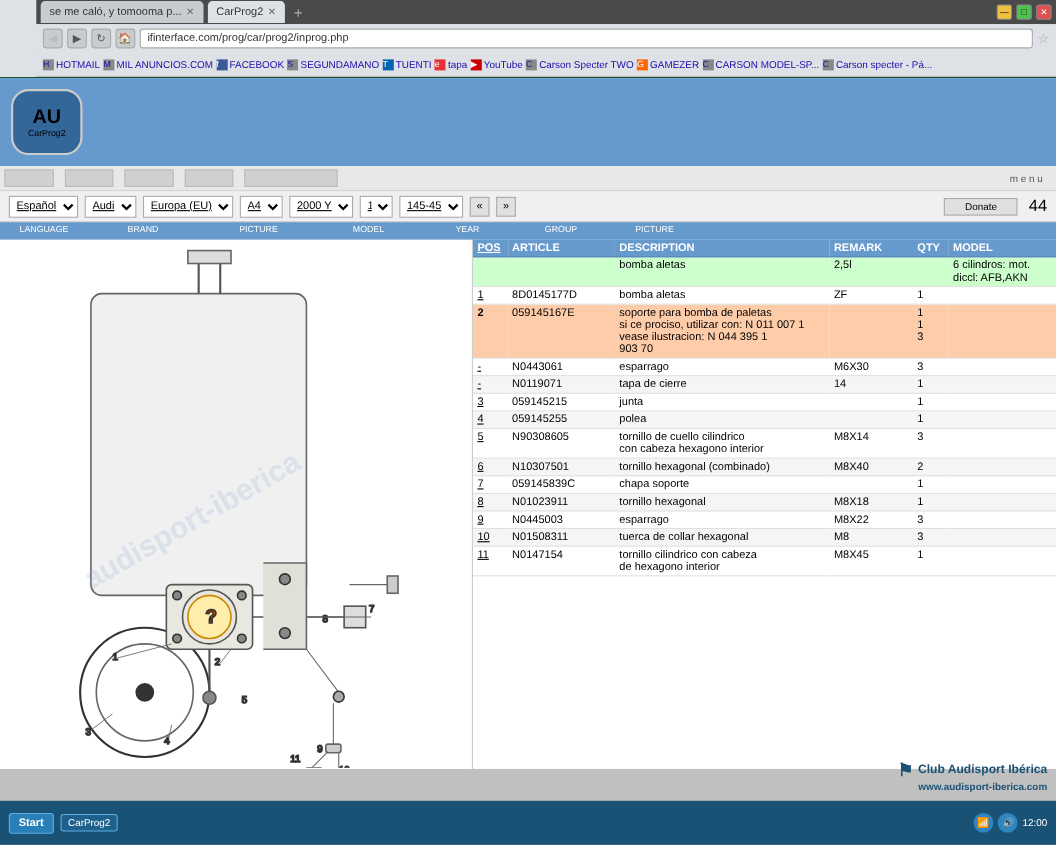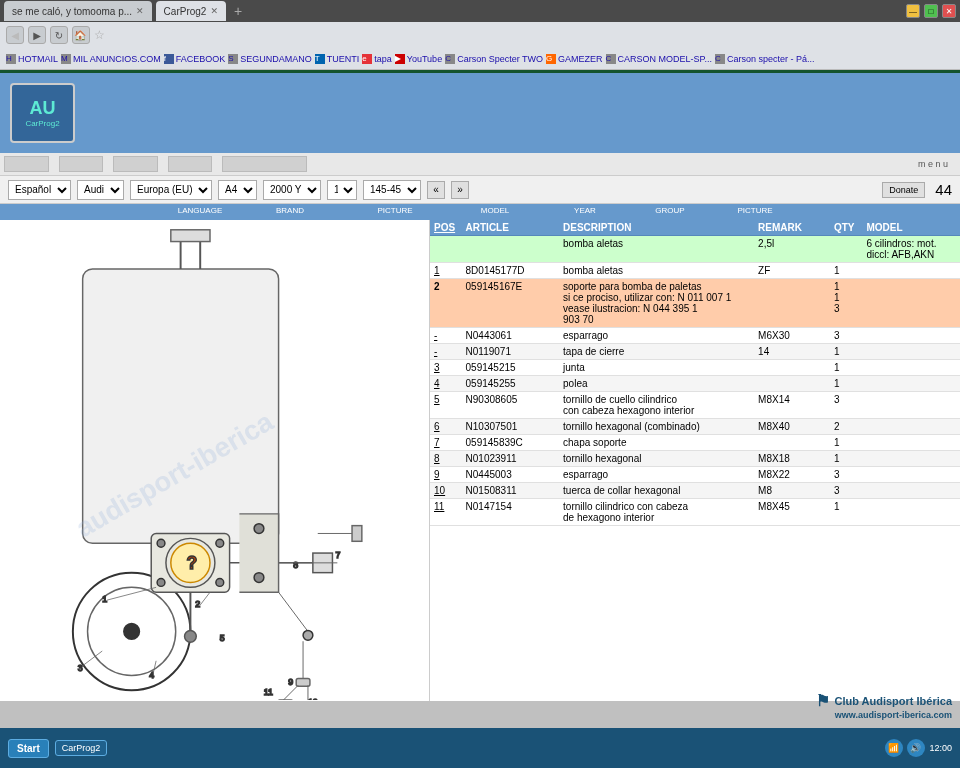--- a/index.html
+++ b/index.html
@@ -1,19 +1,19 @@
 <!DOCTYPE html>
 <html><head>
   <meta charset="utf-8">
   <style>
     * { margin: 0; padding: 0; box-sizing: border-box; }
     body { width: 960px; height: 768px; font-family: Arial, sans-serif; font-size: 11px; background: #c0c0c0; overflow: hidden; }
 
     
-    .browser-chrome { background: #dee1e6; border-bottom: 3px solid #14532d; }
+    .browser-chrome { background: #dee1e6; border-bottom: 1px solid #14532d; padding-left: 33px; }
     .title-bar { background: #4a4a4a; display: flex; align-items: center; justify-content: space-between; height: 22px; padding: 0 4px; }
     .title-bar-left { display: flex; align-items: center; gap: 4px; }
     .tab { background: #c8ccd0; border-radius: 4px 4px 0 0; padding: 3px 8px; font-size: 10px; color: #333; display: flex; align-items: center; gap: 4px; height: 20px; }
     .tab.active { background: #dee1e6; }
     .tab-close { font-size: 9px; color: #666; cursor: pointer; }
     .title-bar-controls { display: flex; gap: 4px; }
     .title-btn { width: 14px; height: 14px; border-radius: 2px; border: 1px solid #888; display: flex; align-items: center; justify-content: center; font-size: 8px; cursor: pointer; }
     .title-btn.minimize { background: #f0c040; }
     .title-btn.maximize { background: #50c050; }
     .title-btn.close { background: #e05050; color: white; }
@@ -26,33 +26,33 @@
 
     .bookmarks-bar { display: flex; align-items: center; padding: 2px 6px; gap: 3px; height: 22px; background: #dee1e6; border-bottom: 1px solid #bbb; overflow: hidden; }
     .bookmark { font-size: 9px; color: #1a0dab; cursor: pointer; white-space: nowrap; display: flex; align-items: center; gap: 2px; }
     .bookmark-icon { width: 10px; height: 10px; background: #888; display: inline-block; font-size: 8px; }
 
     
     .page { background: white; width: 960px; height: 628px; overflow: hidden; }
 
     
     .page-header { background: #6699cc; height: 80px; display: flex; align-items: center; padding: 10px; }
-    .logo-box { width: 65px; height: 60px; background: #336699; border: 2px solid #ccc; border-radius: 4px; display: flex; flex-direction: column; align-items: center; justify-content: center; color: #5eead4; font-size: 14px; font-weight: bold; }
+    .logo-box { width: 65px; height: 60px; background: #336699; border: 2px solid #ccc; border-radius: 16px; display: flex; flex-direction: column; align-items: center; justify-content: center; color: #000000; font-size: 14px; font-weight: bold; }
     .logo-sub { font-size: 8px; font-weight: normal; }
 
     
     .menu-tabs { background: #e8e8e8; height: 16px; display: flex; align-items: center; padding: 11px 4px; border-bottom: 1px solid #ccc; }
     .menu-tabs span { font-size: 9px; color: #555; margin-right: 8px; cursor: pointer; }
     .menu-right { margin-left: auto; font-size: 9px; color: #555; }
 
     
     .controls-bar { background: #f0f0f0; padding: 4px 8px; display: flex; align-items: center; gap: 6px; border-bottom: 1px solid #ccc; height: 28px; }
-    .ctrl-select { height: 20px; font-size: 10px; border: 1px solid #aaa; background: white; padding: 0 2px; }
+    .ctrl-select { height: 20px; font-size: 10px; border: 1px solid #aaa; background: white; padding: 0 2px; text-decoration: underline; }
     .nav-arrow { background: #e0e0e0; border: 1px solid #aaa; width: 18px; height: 18px; display: flex; align-items: center; justify-content: center; font-size: 10px; cursor: pointer; }
-    .donate-btn { background: #e0e0e0; border: 1px solid #aaa; padding: 2px 6px; font-size: 9px; cursor: pointer; margin-left: auto; }
+    .donate-btn { background: #e0e0e0; border: 1px solid #aaa; padding: 2px 18px; font-size: 9px; cursor: pointer; margin-left: auto; }
     .sub-h { color: white; font-size: 8px; text-align: center; }
 
     
     .main-area { display: flex; height: 492px; }
 
     
     .diagram-area { width: 430px; background: white; border-right: 1px solid #ccc; overflow: hidden; position: relative; }
 
     
     .parts-table { width: 530px; overflow-y: auto; }
@@ -102,20 +102,21 @@
       <div class="title-btn maximize">□</div>
       <div class="title-btn close">✕</div>
     </div>
   </div>
 
   <div class="nav-bar">
     <div class="nav-btn disabled">◀</div>
     <div class="nav-btn">▶</div>
     <div class="nav-btn">↻</div>
     <div class="nav-btn">🏠</div>
+    <div class="address-bar">ifinterface.com/prog/car/prog2/inprog.php</div>
     <div class="star-btn">☆</div>
   </div>
 
   <div class="bookmarks-bar">
     <span class="bookmark">
       <span class="bookmark-icon">H</span>
       <span>HOTMAIL</span>
     </span>
     <span class="bookmark">
       <span class="bookmark-icon">M</span>
@@ -199,21 +200,21 @@
     </select>
     <select class="ctrl-select">
       <option>145-45</option>
     </select>
     <div class="nav-arrow">«</div>
     <div class="nav-arrow">»</div>
     <div class="donate-btn">Donate</div>
     <span style="font-size:15px;margin-left:4px;">44</span>
   </div>
 
-  <div style="background:#6699cc;display:flex;padding:2px 0;height:16px;justify-content:center;">
+  <div style="background:#6699cc;display:flex;padding:2px 0;height:16px;">
     <div style="width:80px;text-align:center;" class="sub-h">LANGUAGE</div>
     <div style="width:100px;text-align:center;" class="sub-h">BRAND</div>
     <div style="width:110px;text-align:center;" class="sub-h">PICTURE</div>
     <div style="width:90px;text-align:center;" class="sub-h">MODEL</div>
     <div style="width:90px;text-align:center;" class="sub-h">YEAR</div>
     <div style="width:80px;text-align:center;" class="sub-h">GROUP</div>
     <div style="width:90px;text-align:center;" class="sub-h">PICTURE</div>
   </div>
 
   <div class="main-area">

